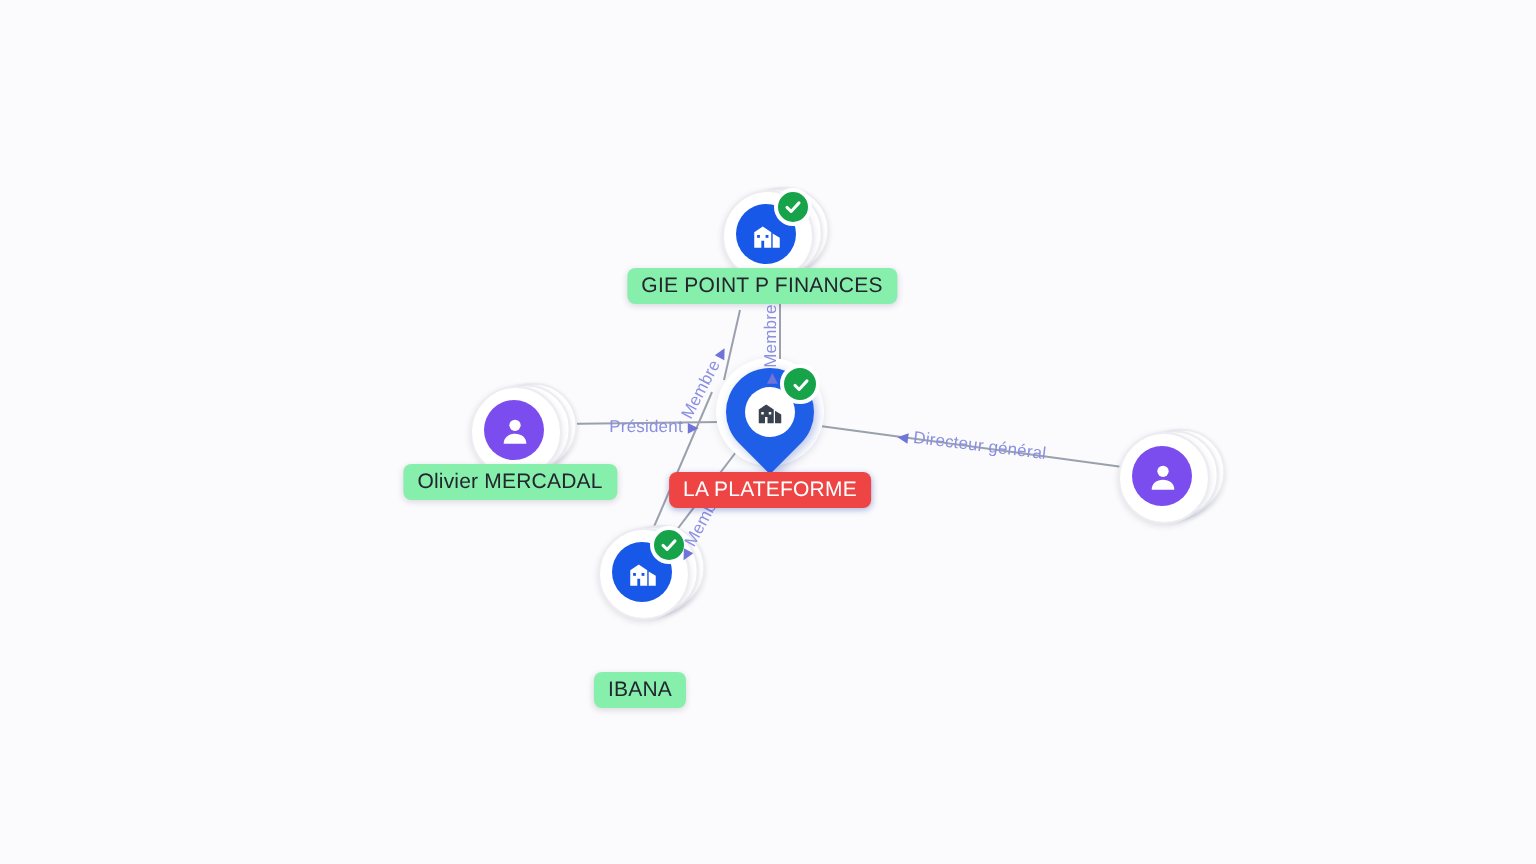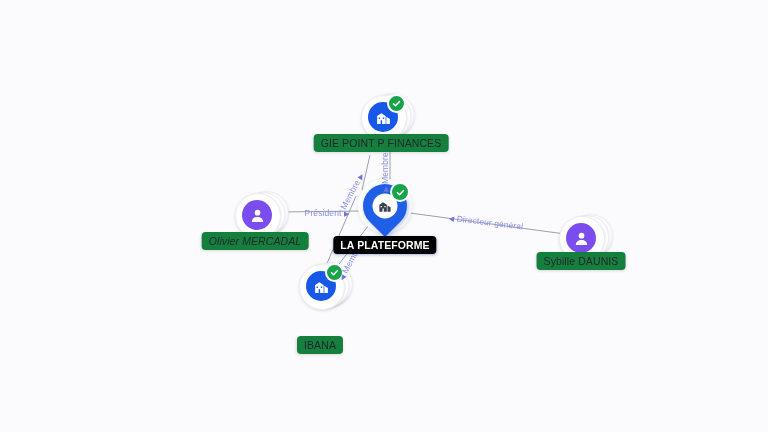--- a/index.html
+++ b/index.html
@@ -69,29 +69,28 @@
     background:#16a34a;border:2px solid #ffffff;
     display:flex;align-items:center;justify-content:center;
   }
 
   
   .node-label{
     position:absolute;transform:translate(-50%,0);
     white-space:nowrap;
     font-size:10.5px;letter-spacing:.1px;
     color:#24262e;
-    background:#15803d;
+    background:#86efac;
     padding:3px 7px;border-radius:4px;
     box-shadow:0 1px 3px rgba(30,35,70,.16);
     z-index:6;
   }
   .node-label.selected{
-    background:#000000;color:#ffffff;
+    background:#ef4444;color:#ffffff;
     box-shadow:0 1px 3px rgba(20,50,160,.35);
-    font-weight:bold;
   }
 
   
   .edge-label{
     position:absolute;
     font-size:8.5px;
     color:#8a8fe0;
     white-space:nowrap;
     letter-spacing:.1px;
     z-index:5;
@@ -189,36 +188,35 @@
       <div class="card c2"></div>
       <div class="card c1"></div>
       <div class="avatar person">
         <svg width="17" height="17" viewBox="0 0 24 24" fill="#ffffff">
           <circle cx="12" cy="8" r="4"></circle>
           <path d="M4 21c0-4.4 3.6-7 8-7s8 2.6 8 7H4z"></path>
         </svg>
       </div>
     </div>
   </div>
-  <div class="node-label" style="left:255px;top:232px;font-style:italic;">Olivier MERCADAL</div>
+  <div class="node-label" style="left:255px;top:232px;">Olivier MERCADAL</div>
 
   <div class="node" style="left:581px;top:238px;">
     <div class="stack">
       <div class="card c3"></div>
       <div class="card c2"></div>
       <div class="card c1"></div>
       <div class="avatar person">
         <svg width="17" height="17" viewBox="0 0 24 24" fill="#ffffff">
           <circle cx="12" cy="8" r="4"></circle>
           <path d="M4 21c0-4.4 3.6-7 8-7s8 2.6 8 7H4z"></path>
         </svg>
       </div>
     </div>
   </div>
-  <div class="node-label" style="left:581px;top:252px;">Sybille DAUNIS</div>
 
   <div class="node" style="left:321px;top:286px;">
     <div class="stack">
       <div class="card c3"></div>
       <div class="card c2"></div>
       <div class="card c1"></div>
       <div class="avatar company">
         <svg width="17" height="17" viewBox="0 0 24 24" fill="#ffffff">
           <path d="M3 21V10l6-4 6 4v11h-5v-5H8v5H3zM16 21V11l5 3v7h-5z"></path>
           <rect x="5" y="12" width="2" height="2" fill="#1758e8"></rect>

